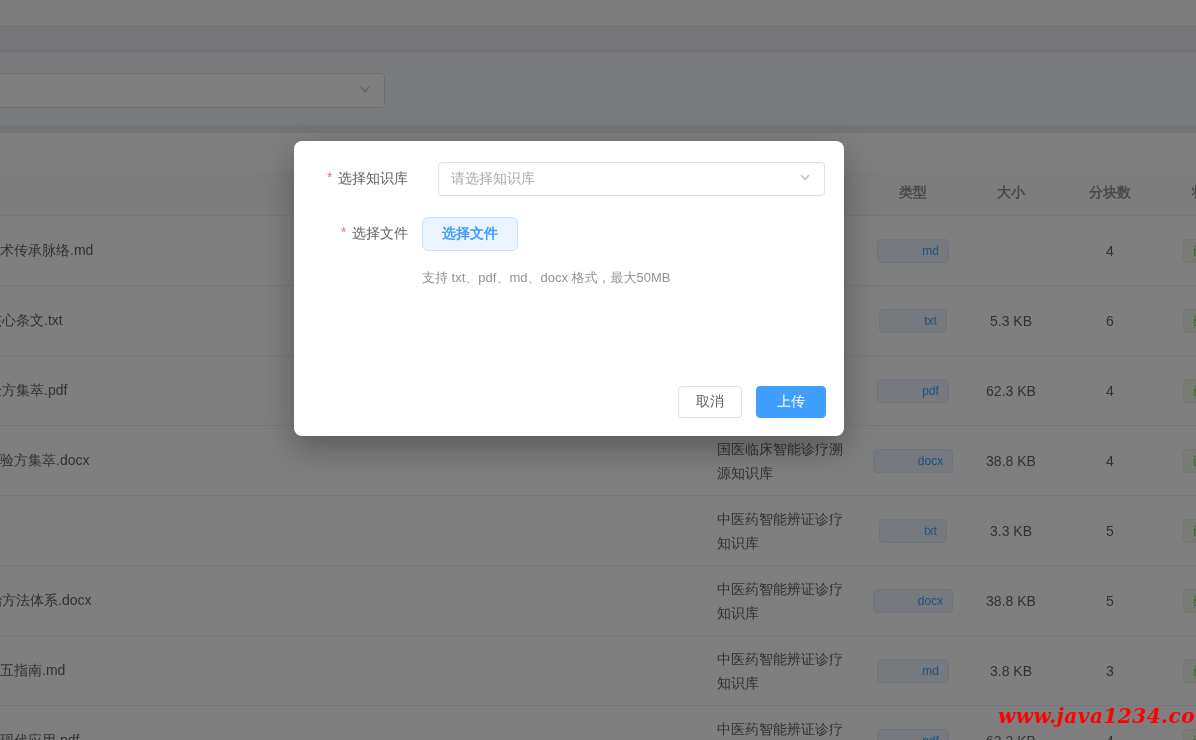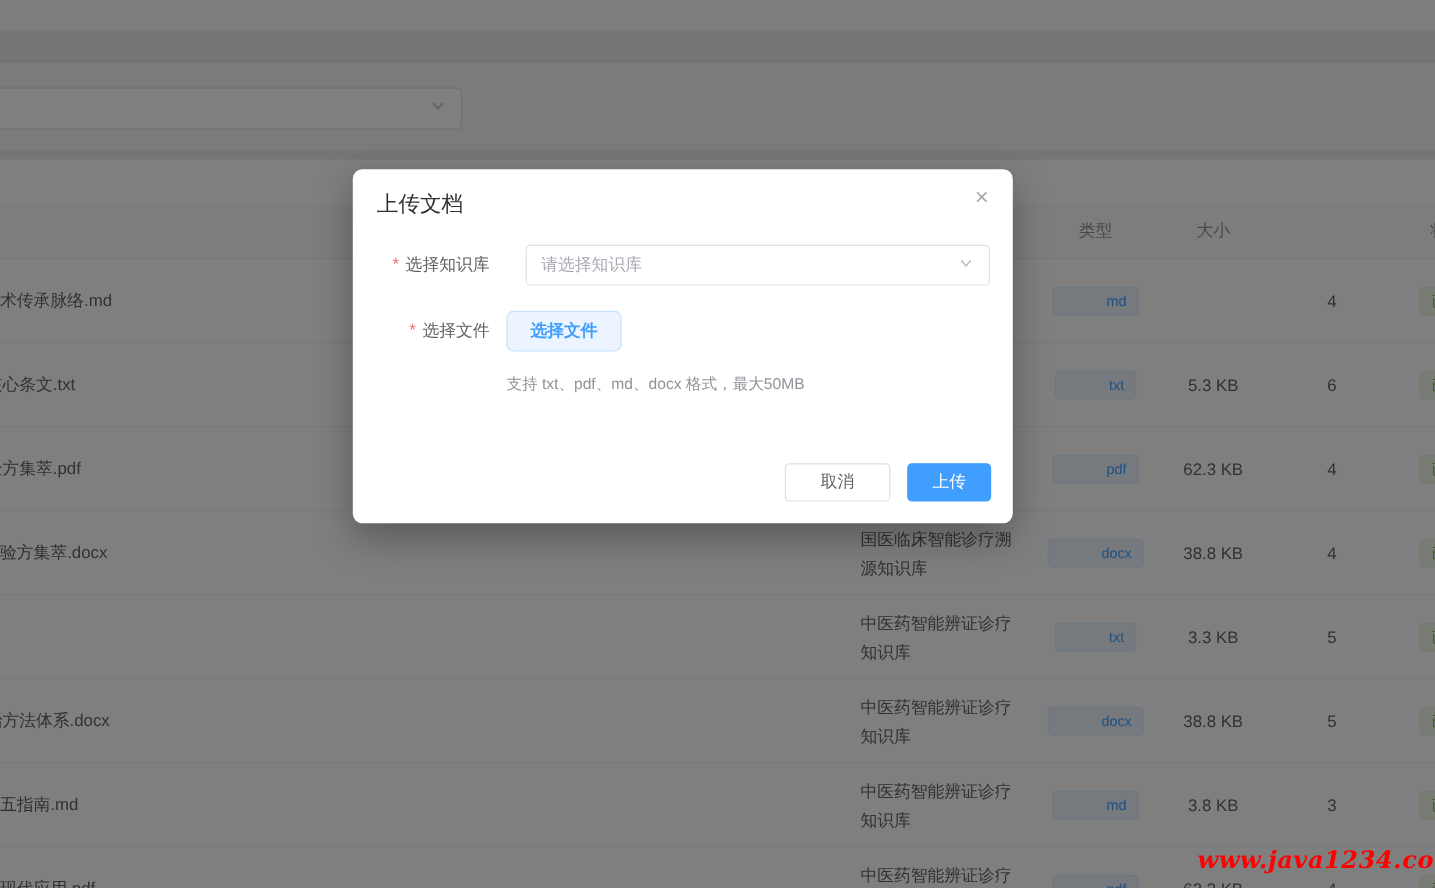--- a/index.html
+++ b/index.html
@@ -8,21 +8,21 @@
 
   
   .topbar{position:absolute;left:0;top:0;width:100%;height:26px;background:#fbfbfb;border-bottom:1px solid #e8e8e8;box-sizing:border-box;}
   .subbar{position:absolute;left:0;top:26px;width:100%;height:26px;background:#ededf0;border-bottom:1px solid #e3e3e7;box-sizing:border-box;}
   .filter-select{position:absolute;left:-80px;top:73px;width:465px;height:35px;background:#fff;border:1px solid #dcdfe6;border-radius:4px;box-sizing:border-box;display:flex;align-items:center;justify-content:flex-end;padding-right:12px;}
   .strip{position:absolute;left:0;top:125px;width:100%;height:8px;background:#e8eaee;}
   .card{position:absolute;left:0;top:133px;right:0;bottom:0;background:#fff;}
   .tablewrap{margin-top:37px;}
 
   .thead{position:relative;height:45px;background:#fafafa;border-bottom:1px solid #ebeef5;}
-  .th{position:absolute;top:0;height:100%;display:flex;align-items:center;justify-content:center;font-size:14px;font-weight:400;color:#909399;white-space:nowrap;}
+  .th{position:absolute;top:0;height:100%;display:flex;align-items:center;justify-content:center;font-size:14px;font-weight:700;color:#909399;white-space:nowrap;}
   .tr{position:relative;height:69px;border-bottom:1px solid #ebeef5;background:#fff;}
   .td{position:absolute;top:0;height:100%;display:flex;align-items:center;color:#606266;font-size:14px;}
   .td-name{left:0;white-space:nowrap;}
   .td-name.clip{left:-12px;}
   .td-kb{left:717px;width:136px;line-height:24px;word-break:break-all;}
   .th-type,.td-type{left:877px;width:72px;justify-content:center;}
   .th-size,.td-size{left:961px;width:100px;justify-content:center;}
   .th-chunks,.td-chunks{left:1060px;width:100px;justify-content:center;}
   .th-status{left:1192px;width:60px;justify-content:flex-start;}
   .td-status{left:1183px;width:80px;}
@@ -41,21 +41,21 @@
   .m-row{display:flex;align-items:center;margin:21px 19px 0 0;font-family:Liberation Mono, monospace;}
   .m-row.first{margin-top:21px;}
   .m-label{width:128px;flex:0 0 128px;text-align:right;padding-right:14px;box-sizing:border-box;font-size:14px;color:#606266;white-space:nowrap;}
   .req{color:#f56c6c;margin-right:4px;}
   .m-select{flex:1;height:34px;border:1px solid #dcdfe6;border-radius:4px;display:flex;align-items:center;justify-content:space-between;padding:0 12px;box-sizing:border-box;background:#fff;margin-left:16px;}
   .placeholder{color:#a8abb2;font-size:14px;}
   .btn-plain{height:34px;padding:0 19px;background:#ecf5ff;border:1px solid #c6e2ff;border-radius:6px;color:#409eff;font-size:14px;font-weight:700;cursor:pointer;font-family:inherit;}
   .m-hint{margin:18px 19px 0 128px;font-size:13px;color:#909399;}
   .m-footer{position:absolute;right:18px;bottom:18px;display:flex;gap:14px;}
   .btn{height:32px;border-radius:4px;font-size:14px;cursor:pointer;font-family:inherit;box-sizing:border-box;}
-  .btn-cancel{width:88px;background:#fff;border:1px solid #dcdfe6;color:#606266;font-family:Liberation Mono, monospace;}
+  .btn-cancel{width:64px;background:#fff;border:1px solid #dcdfe6;color:#606266;font-family:Liberation Mono, monospace;}
   .btn-primary{width:70px;background:#409eff;border:1px solid #409eff;color:#fff;}
 
   
   .watermark{position:absolute;left:998px;top:704px;z-index:40;font-family:"DejaVu Serif","Liberation Serif",serif;font-style:italic;font-weight:bold;font-size:20px;color:#ff0000;letter-spacing:.5px;white-space:nowrap;}
 
   .chev{display:block;}
 </style>
 </head>
 <body>
 
@@ -72,20 +72,21 @@
     </span>
   </div>
 
   <div class="strip"></div>
 
   <div class="card">
     <div class="tablewrap">
       <div class="thead">
         <div class="th th-type">类型</div>
         <div class="th th-size">大小</div>
+        <div class="th th-chunks">分块数</div>
         <div class="th th-status">状态</div>
       </div>
       <div id="tbody">
           <div class="tr">
             <div class="td td-name">术传承脉络.md</div>
             <div class="td td-kb">国医临床智能诊疗溯源知识库</div>
             <div class="td td-type">
               <span class="tag tag-blue">md</span>
             </div>
             <div class="td td-chunks">4</div>
@@ -176,24 +177,20 @@
               <span class="tag tag-green">已完成</span>
             </div>
           </div>
         </div>
     </div>
   </div>
 
   <div class="dim"></div>
 
   <div class="modal">
-    <div class="m-header">
-      <span class="m-title">上传文档</span>
-      <button class="m-close">×</button>
-    </div>
 
     <div class="m-row first">
       <div class="m-label"><span class="req">*</span><span>选择知识库</span></div>
       <div class="m-select">
         <span class="placeholder">请选择知识库</span>
         <span class="chev">
           <svg width="14" height="14" viewBox="0 0 14 14">
               <polyline points="3,5 7,9.5 11,5" fill="none" stroke="#c0c4cc" stroke-width="1.5"></polyline>
             </svg>
         </span>

